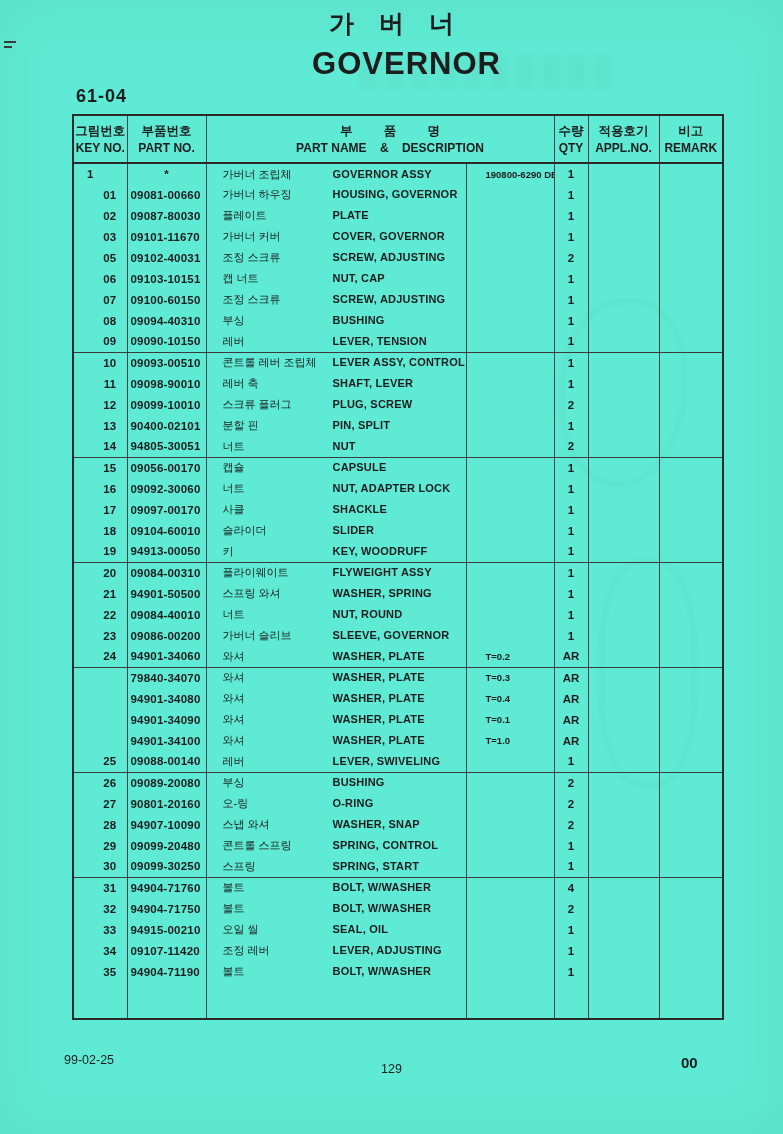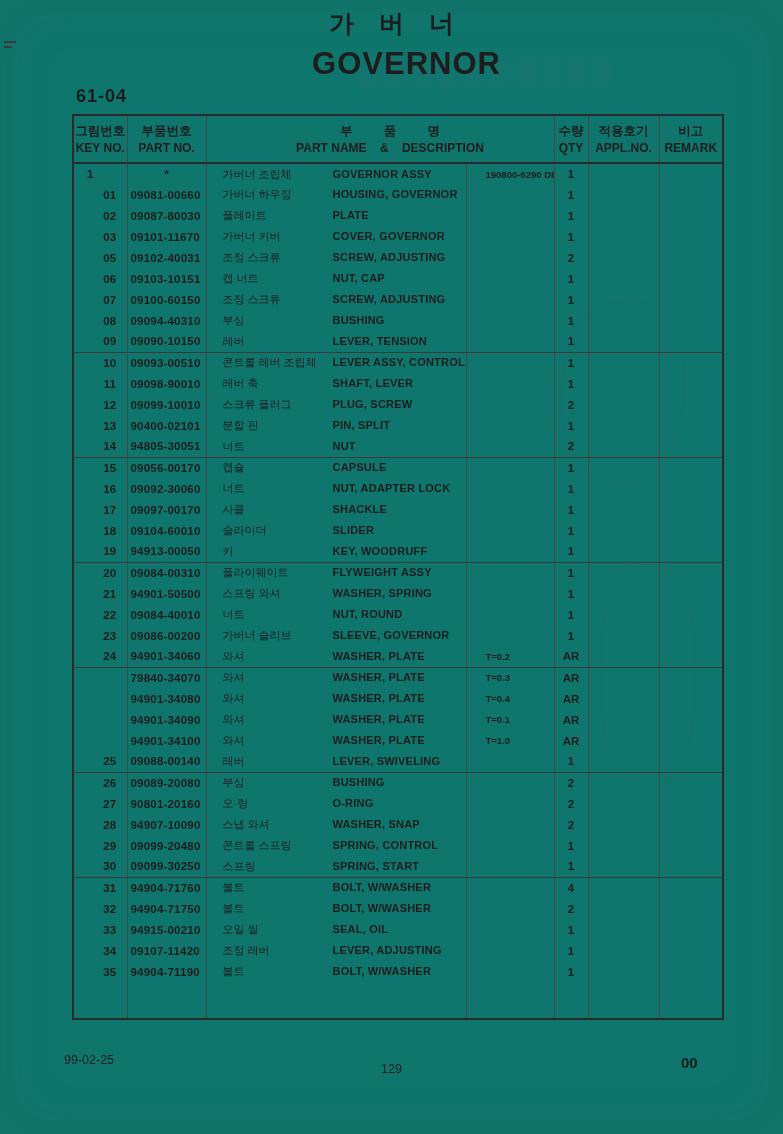--- a/index.html
+++ b/index.html
@@ -6,21 +6,21 @@
   body{
     width:783px;height:1134px;
     font-family:"Liberation Sans","DejaVu Sans",sans-serif;
     background:#eceae5;
     color:#1d1d1d;
     position:relative;
     overflow:hidden;
   }
   .page{
     position:absolute;inset:0;
-    background:#0f766e;
+    background:#5eead4;
     box-shadow:inset 0 0 60px rgba(90,90,80,0.08);
   }
   
   .artifact-eq{position:absolute;left:4px;top:41px;width:13px;height:8px;}
   .artifact-eq::before,.artifact-eq::after{content:"";position:absolute;left:0;width:12px;height:2px;background:#3a3a3a;}
   .artifact-eq::before{top:0;}
   .artifact-eq::after{top:5px;width:8px;}
   .bleed{position:absolute;opacity:0.06;filter:blur(2px);pointer-events:none;}
   .bleed-c1{left:560px;top:300px;width:120px;height:180px;border:3px solid #445;border-radius:50% 40% 55% 45%;}
   .bleed-c2{left:600px;top:560px;width:90px;height:220px;border:3px solid #445;border-radius:40%;}

